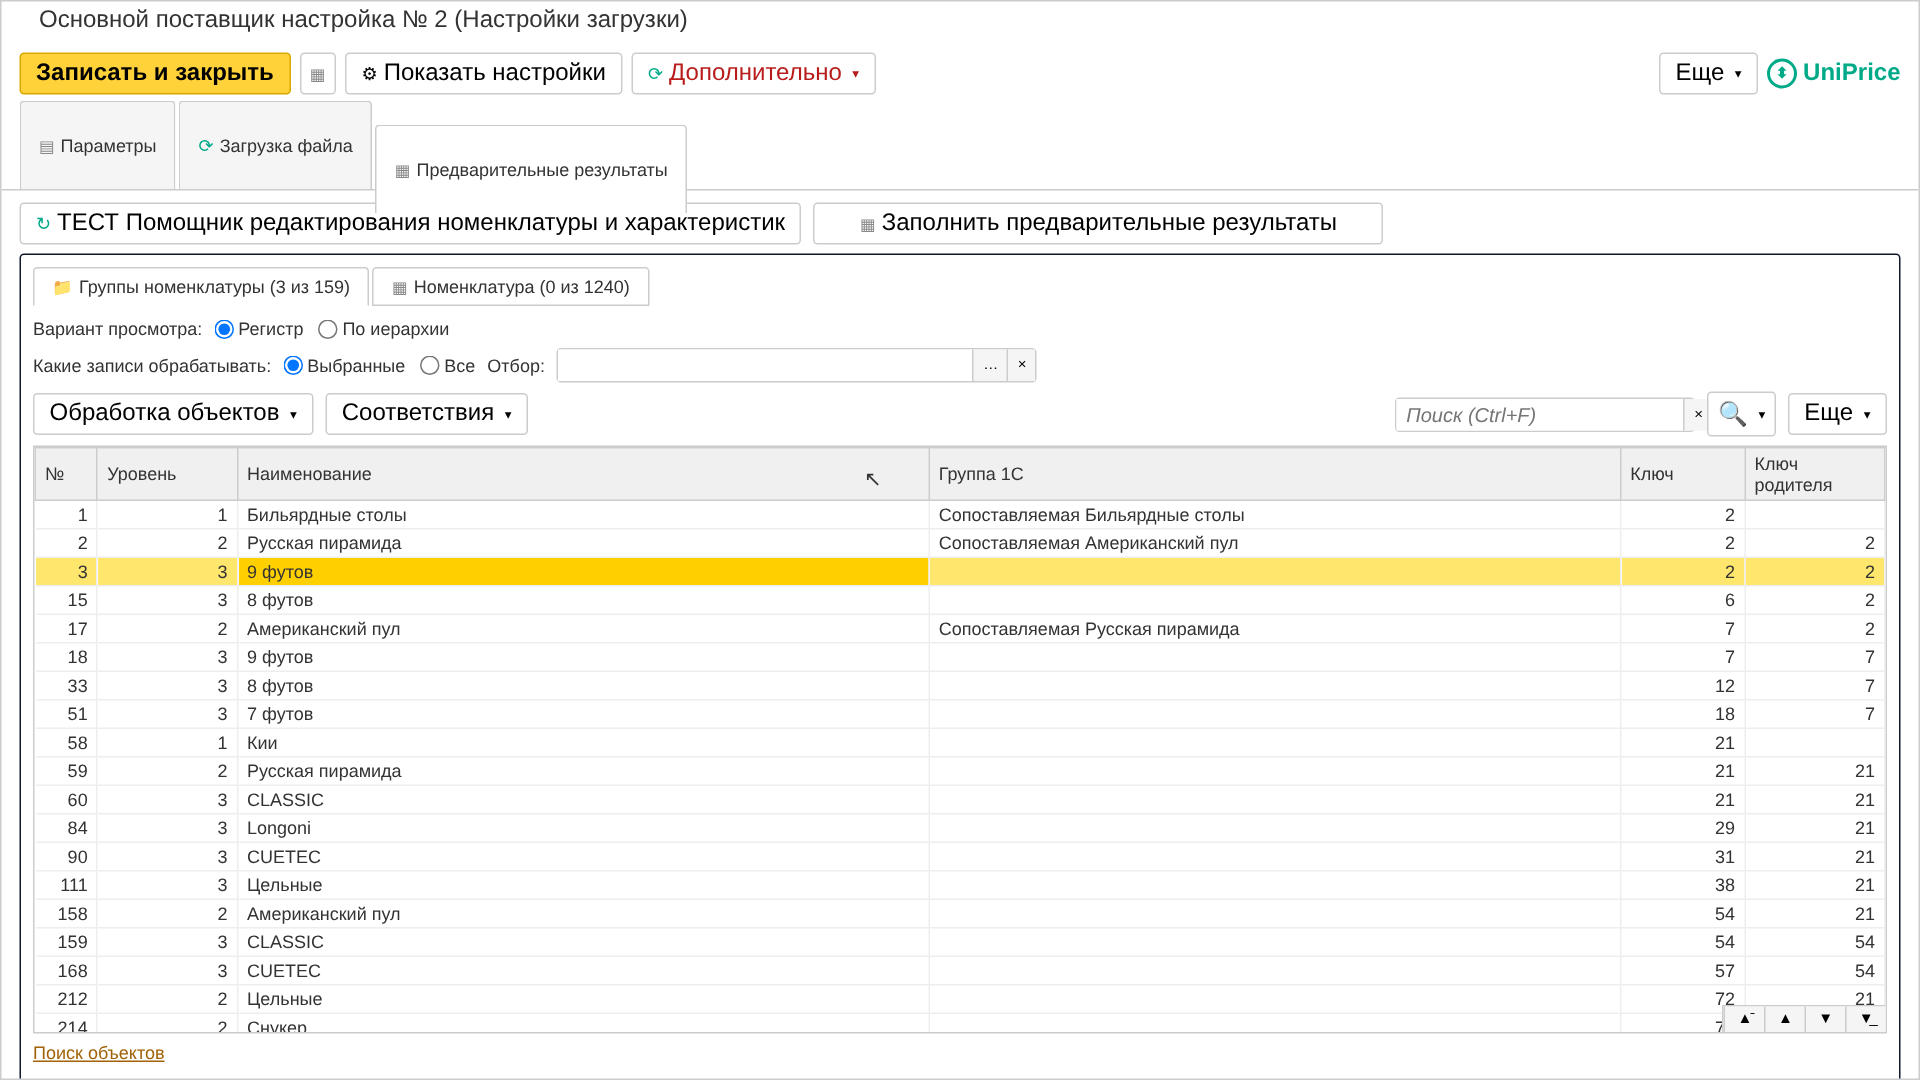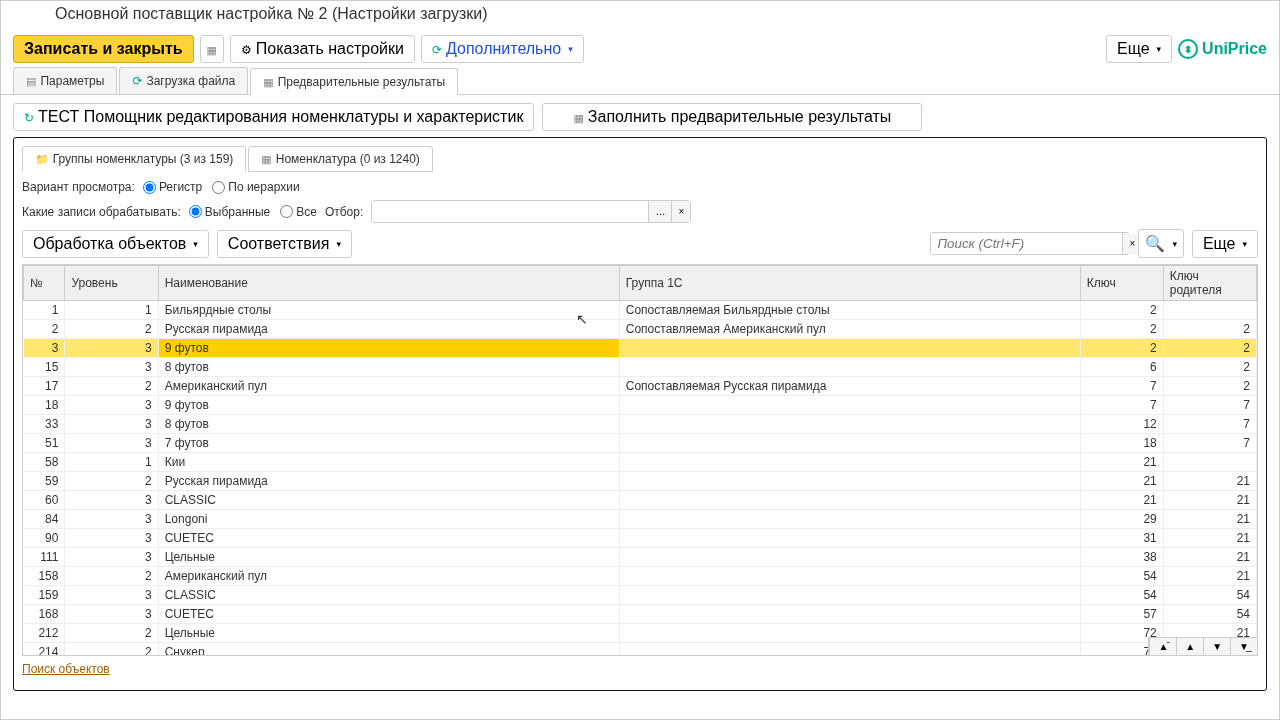--- a/index.html
+++ b/index.html
@@ -1,29 +1,29 @@
 <!DOCTYPE html>
 <html><head>
 <meta charset="utf-8">
 <style>
 * { box-sizing: border-box; margin: 0; padding: 0; }
 body { font-family: Arial, sans-serif; font-size: 12px; background: #fff; color: #333; }
 .window { width: 1280px; height: 720px; position: relative; border: 1px solid #ccc; overflow: hidden; }
-.title-bar { padding: 4px 14px 8px; font-size: 16px; color: #333; margin-left: 40px; }
+.title-bar { padding: 4px 25px 8px; font-size: 16px; color: #333; }
 .toolbar { padding: 4px 12px; display: flex; align-items: center; gap: 6px; }
 .btn { border: 1px solid #ccc; border-radius: 3px; padding: 4px 10px; background: #fff; cursor: pointer; font-size: 16px; display: inline-flex; align-items: center; gap: 4px; }
 .btn-yellow { background: #ffd23a; border-color: #d8a800; font-weight: bold; }
-.btn-green-text { color: #1d4ed8; }
+.btn-green-text { color: #b91c1c; }
 .btn-icon-only { padding: 4px 6px; }
 .spacer { flex: 1; }
 .logo { display: flex; align-items: center; gap: 4px; color: #0a8; font-weight: bold; font-size: 16px; }
 .logo-circle { width: 20px; height: 20px; border: 2px solid #0a8; border-radius: 50%; display: inline-flex; align-items: center; justify-content: center; font-size: 10px; }
 .tabs { padding: 0 12px; border-bottom: 1px solid #ccc; display: flex; gap: 2px; }
-.tab { border: 1px solid #ccc; border-bottom: none; border-radius: 3px 3px 0 0; padding: 6px 12px; background: #f5f5f5; cursor: pointer; display: inline-flex; align-items: center; gap: 4px; }
-.tab.active { background: #fff; position: relative; top: 1px; }
+.tab { border: 1px solid #ccc; border-bottom: none; border-radius: 3px 3px 0 0; padding: 22px 12px; background: #f5f5f5; cursor: pointer; display: inline-flex; align-items: center; gap: 4px; }
+.tab.active { background: #fff; position: relative; top: 16px; }
 .content { padding: 8px 12px; }
 .inner-box { border: 1px solid #0f172a; border-radius: 3px; padding: 8px; }
 .row { display: flex; align-items: center; gap: 8px; margin-bottom: 6px; }
 .btn-wide { flex: 1; justify-content: center; }
 .subtabs { display: flex; gap: 2px; margin-bottom: 8px; }
 .subtab { border: 1px solid #ccc; border-radius: 3px 3px 0 0; padding: 5px 12px; background: #fff; cursor: pointer; display: inline-flex; align-items: center; gap: 4px; }
 .subtab.active { border-bottom-color: #fff; }
 .field-label { white-space: nowrap; }
 .select-wrap { border: 1px solid #ccc; border-radius: 3px; display: flex; align-items: stretch; }
 .select-wrap input { border: none; padding: 3px 6px; outline: none; }

